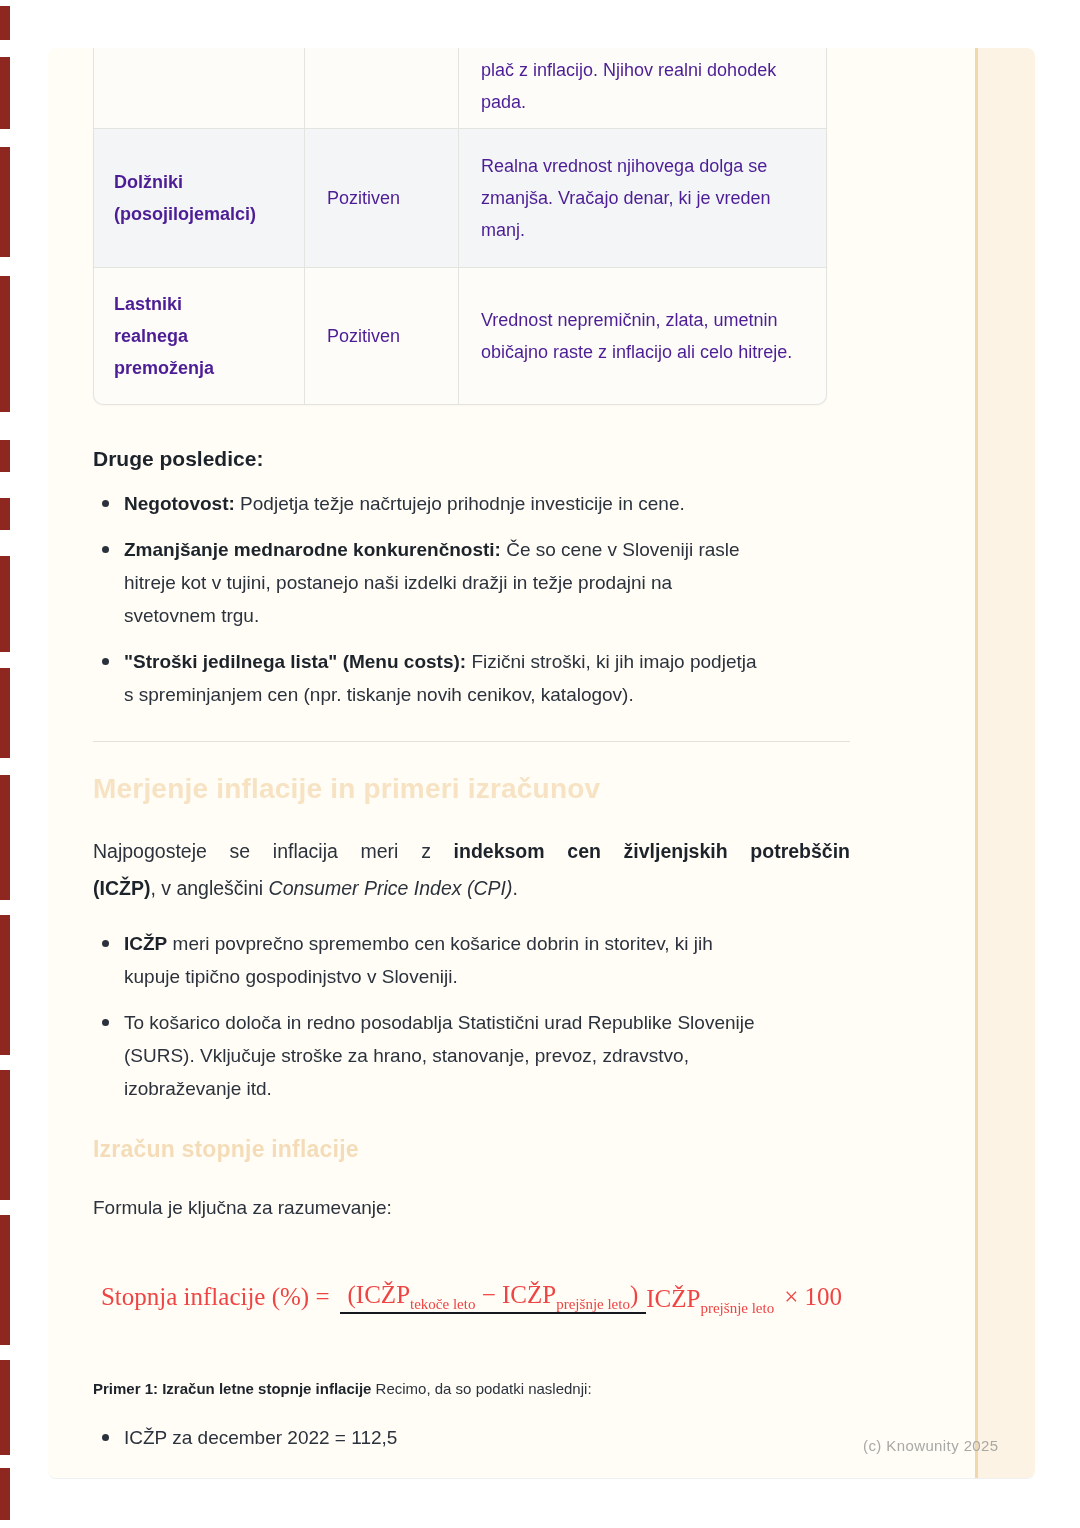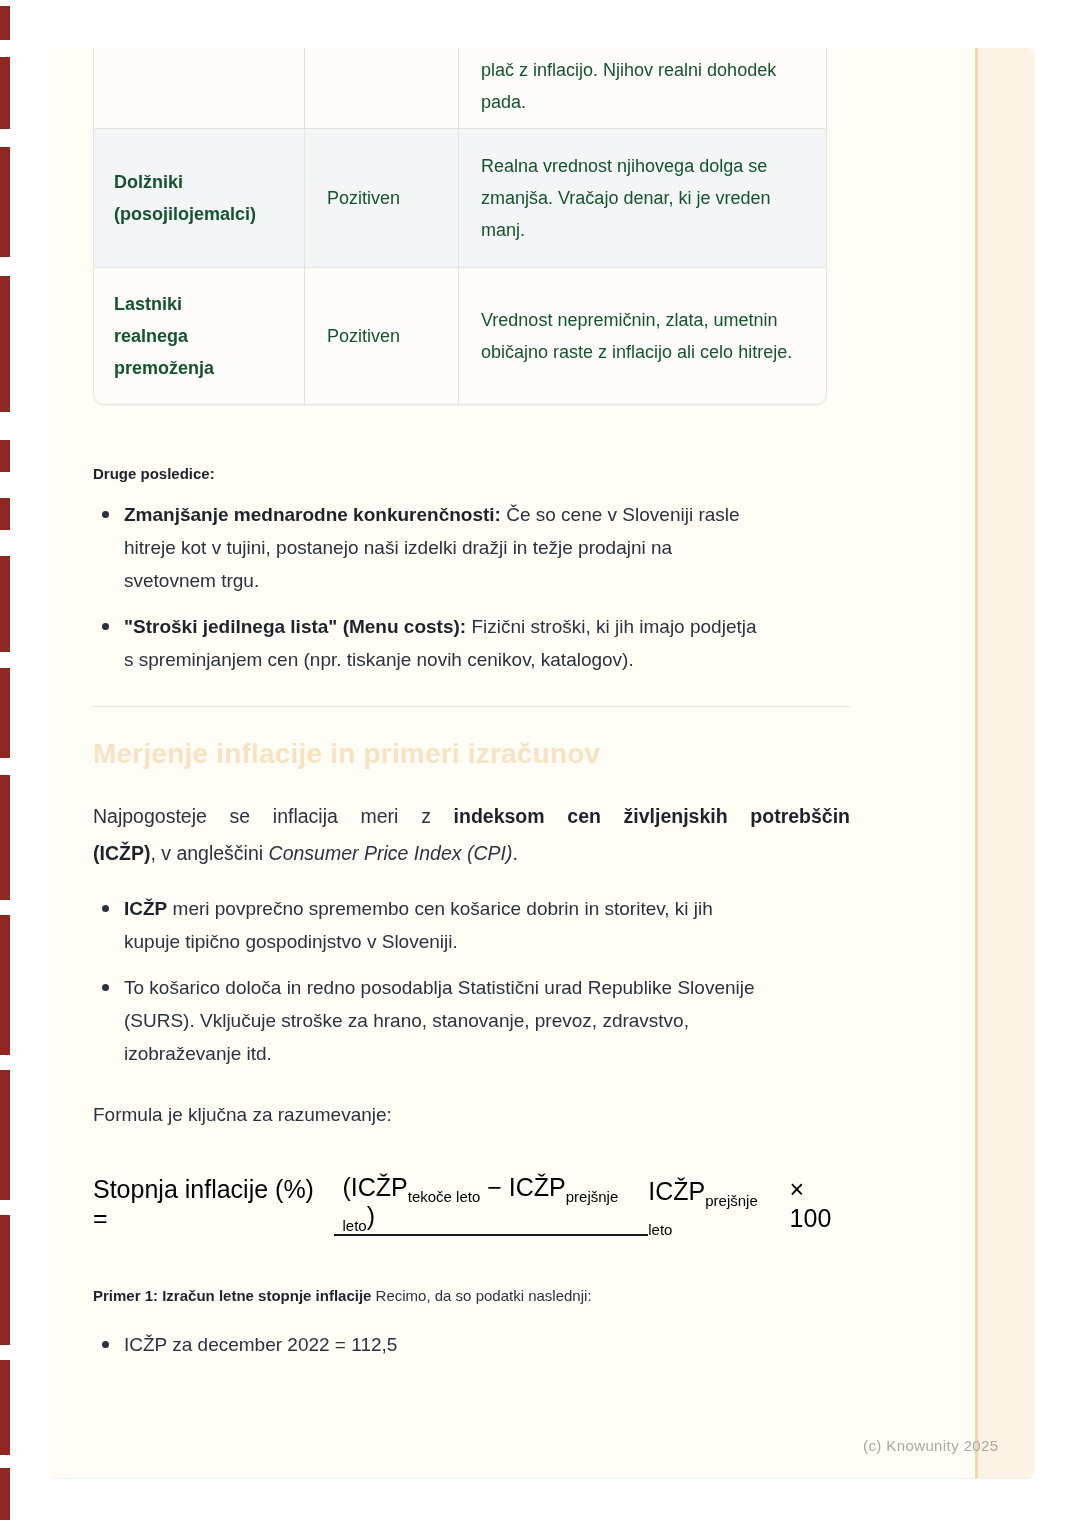--- a/index.html
+++ b/index.html
@@ -24,33 +24,33 @@
   .content{position:absolute;left:45px;top:0;width:757px;}
 
   
   .tablewrap{
     width:732px;border:1px solid #e3e3e0;border-top:none;
     border-radius:0 0 10px 10px;overflow:hidden;background:#fdfcf8;
     box-shadow:0 1px 2px rgba(0,0,0,0.03);
   }
   table.effects{border-collapse:collapse;width:100%;table-layout:fixed;}
   table.effects td{
-    font-size:18px;line-height:32px;color:#14532d;vertical-align:middle;
+    font-size:18px;line-height:32px;color:#4c1d95;vertical-align:middle;
     white-space:pre-line;padding:10px 18px 10px 20px;
   }
   table.effects td.c2{padding-left:22px;}
   table.effects td.c3{padding-left:22px;padding-right:16px;}
   table.effects tr.r1 td{height:64px;vertical-align:top;padding-top:6px;}
   table.effects tr.r2 td{height:118px;background:#f3f5f7;}
   table.effects tr.r3 td{height:116px;}
   table.effects tr.r2 td, table.effects tr.r3 td{border-top:1px solid #e3e3e0;}
   table.effects td.c2, table.effects td.c3{border-left:1px solid #e3e3e0;}
   .actor{font-weight:bold;color:#1d232b;}
 
-  .h3{font-size:15px;font-weight:bold;color:#1d232b;margin:60px 0 0 0;}
+  .h3{font-size:21px;font-weight:bold;color:#1d232b;margin:42px 0 0 0;}
   ul.blist{list-style:none;margin:16px 0 0 0;padding:0;}
   ul.blist li{
     position:relative;padding-left:31px;font-size:19px;line-height:33px;
     white-space:pre-line;color:#2b323d;
   }
   ul.blist li + li{margin-top:13px;}
   ul.blist li .dot{
     position:absolute;left:9px;top:13px;width:7px;height:7px;border-radius:50%;
     background:#2b323d;
   }
@@ -64,22 +64,22 @@
   .para-line1{
     margin-top:26px;font-size:19.5px;line-height:37px;
     text-align:justify;text-align-last:justify;
   }
   .para-line2{font-size:19.5px;line-height:37px;}
   .ital{font-style:italic;}
 
   .intro{margin:28px 0 0 0;font-size:19px;line-height:33px;}
 
   .formula{
-    margin-top:28px;display:flex;align-items:center;
-    gap:10px;font-family:Liberation Sans, sans-serif;color:#000000;height:90px;
+    margin-top:28px;display:flex;align-items:center;justify-content:center;
+    gap:10px;font-family:Liberation Serif, serif;color:#ef4444;height:90px;
   }
   .formula .lhs,.formula .rhs{font-size:25px;}
   .frac{display:inline-flex;flex-direction:row;align-items:center;}
   .frac .num{font-size:25px;padding:0 8px 3px 8px;border-bottom:2px solid #15181d;}
   .frac .den{font-size:25px;padding-top:3px;}
   .formula sub{font-size:15px;line-height:0;}
 
   .primer{margin:30px 0 0 0;font-size:15px;line-height:33px;}
 
   .footer{
@@ -140,20 +140,21 @@
             <td class="c3">Vrednost nepremičnin, zlata, umetnin
 običajno raste z inflacijo ali celo hitreje.</td>
           </tr>
         </tbody>
           </table>
       </div>
 
       <div class="h3">Druge posledice:</div>
 
       <ul class="blist">
+        <li><span class="dot"></span><span class="b">Negotovost:</span><span> Podjetja težje načrtujejo prihodnje investicije in cene.</span></li>
         <li><span class="dot"></span><span class="b">Zmanjšanje mednarodne konkurenčnosti:</span><span> Če so cene v Sloveniji rasle
 hitreje kot v tujini, postanejo naši izdelki dražji in težje prodajni na
 svetovnem trgu.</span></li>
         <li><span class="dot"></span><span class="b">"Stroški jedilnega lista" (Menu costs):</span><span> Fizični stroški, ki jih imajo podjetja
 s spreminjanjem cen (npr. tiskanje novih cenikov, katalogov).</span></li>
       </ul>
 
       <hr class="divider">
 
       <div class="h1">Merjenje inflacije in primeri izračunov</div>
@@ -162,20 +163,21 @@
       <div class="para-line2"><span class="b">(ICŽP)</span><span>, v angleščini </span><span class="ital">Consumer Price Index (CPI)</span><span>.</span></div>
 
       <ul class="blist" style="margin-top:20px;">
         <li><span class="dot"></span><span class="b">ICŽP</span><span> meri povprečno spremembo cen košarice dobrin in storitev, ki jih
 kupuje tipično gospodinjstvo v Sloveniji.</span></li>
         <li><span class="dot"></span><span class="b"></span><span>To košarico določa in redno posodablja Statistični urad Republike Slovenije
 (SURS). Vključuje stroške za hrano, stanovanje, prevoz, zdravstvo,
 izobraževanje itd.</span></li>
       </ul>
 
+      <div class="h2">Izračun stopnje inflacije</div>
 
       <p class="intro">Formula je ključna za razumevanje:</p>
 
       <div class="formula">
         <span class="lhs">Stopnja inflacije (%) =</span>
         <span class="frac">
           <span class="num"><span>(ICŽP</span><sub>tekoče leto</sub><span> − ICŽP</span><sub>prejšnje leto</sub><span>)</span></span>
           <span class="den"><span>ICŽP</span><sub>prejšnje leto</sub></span>
         </span>
         <span class="rhs">× 100</span>

